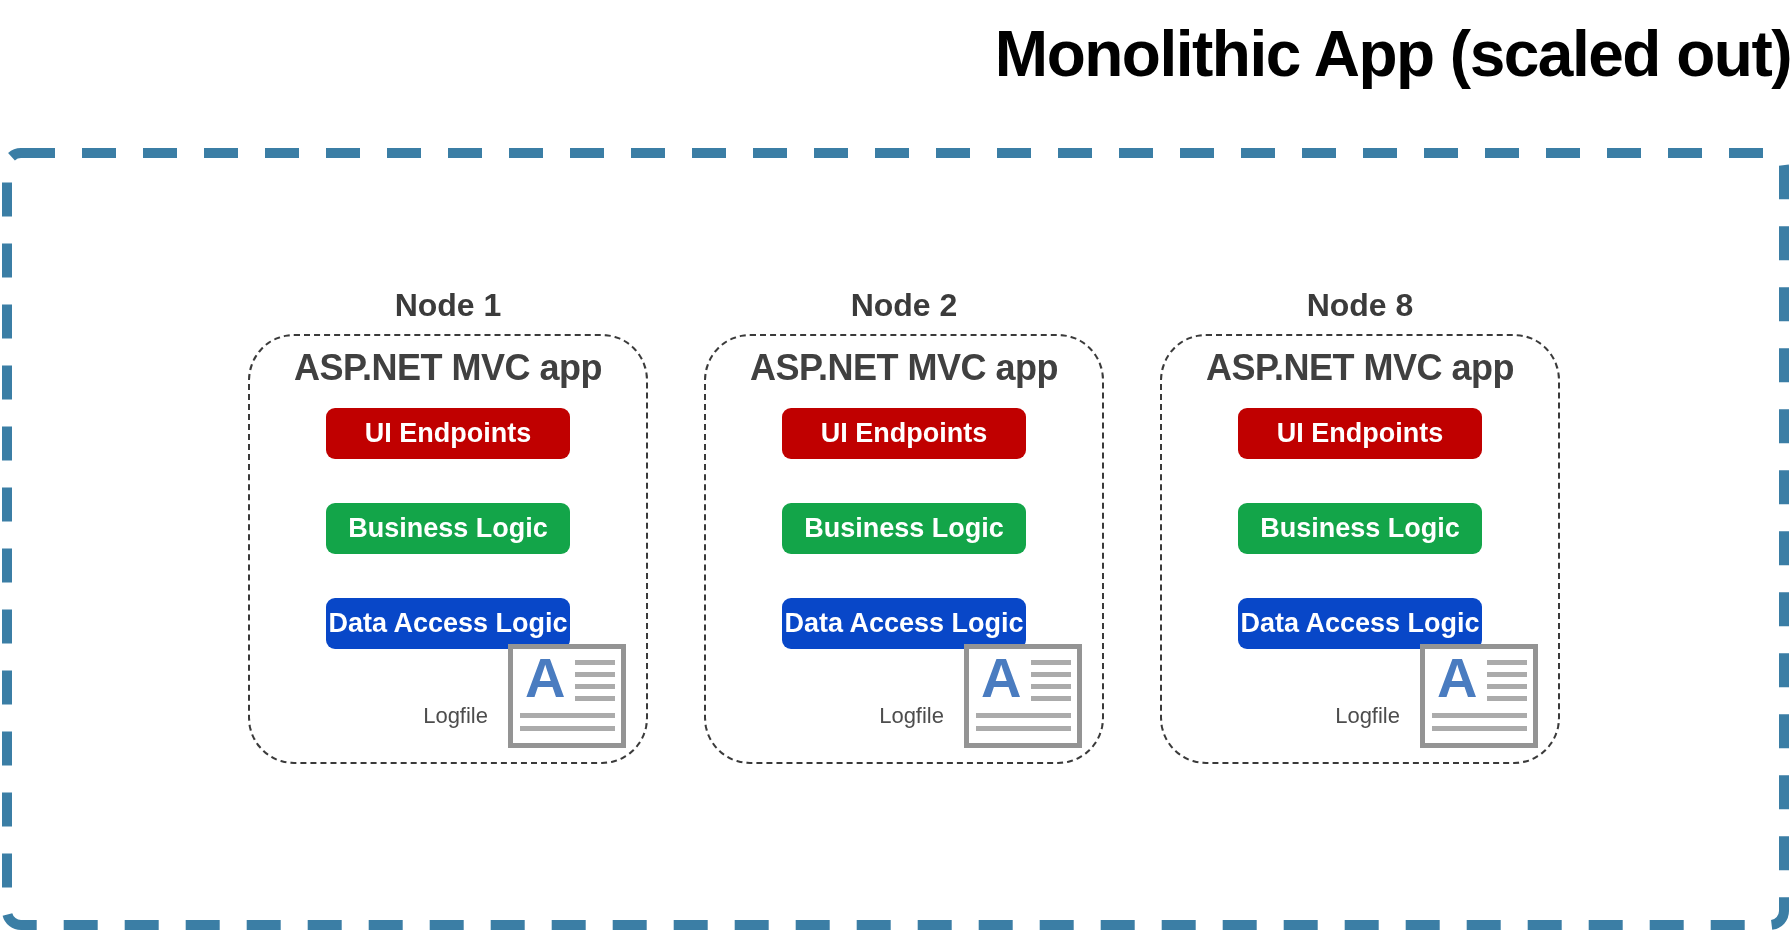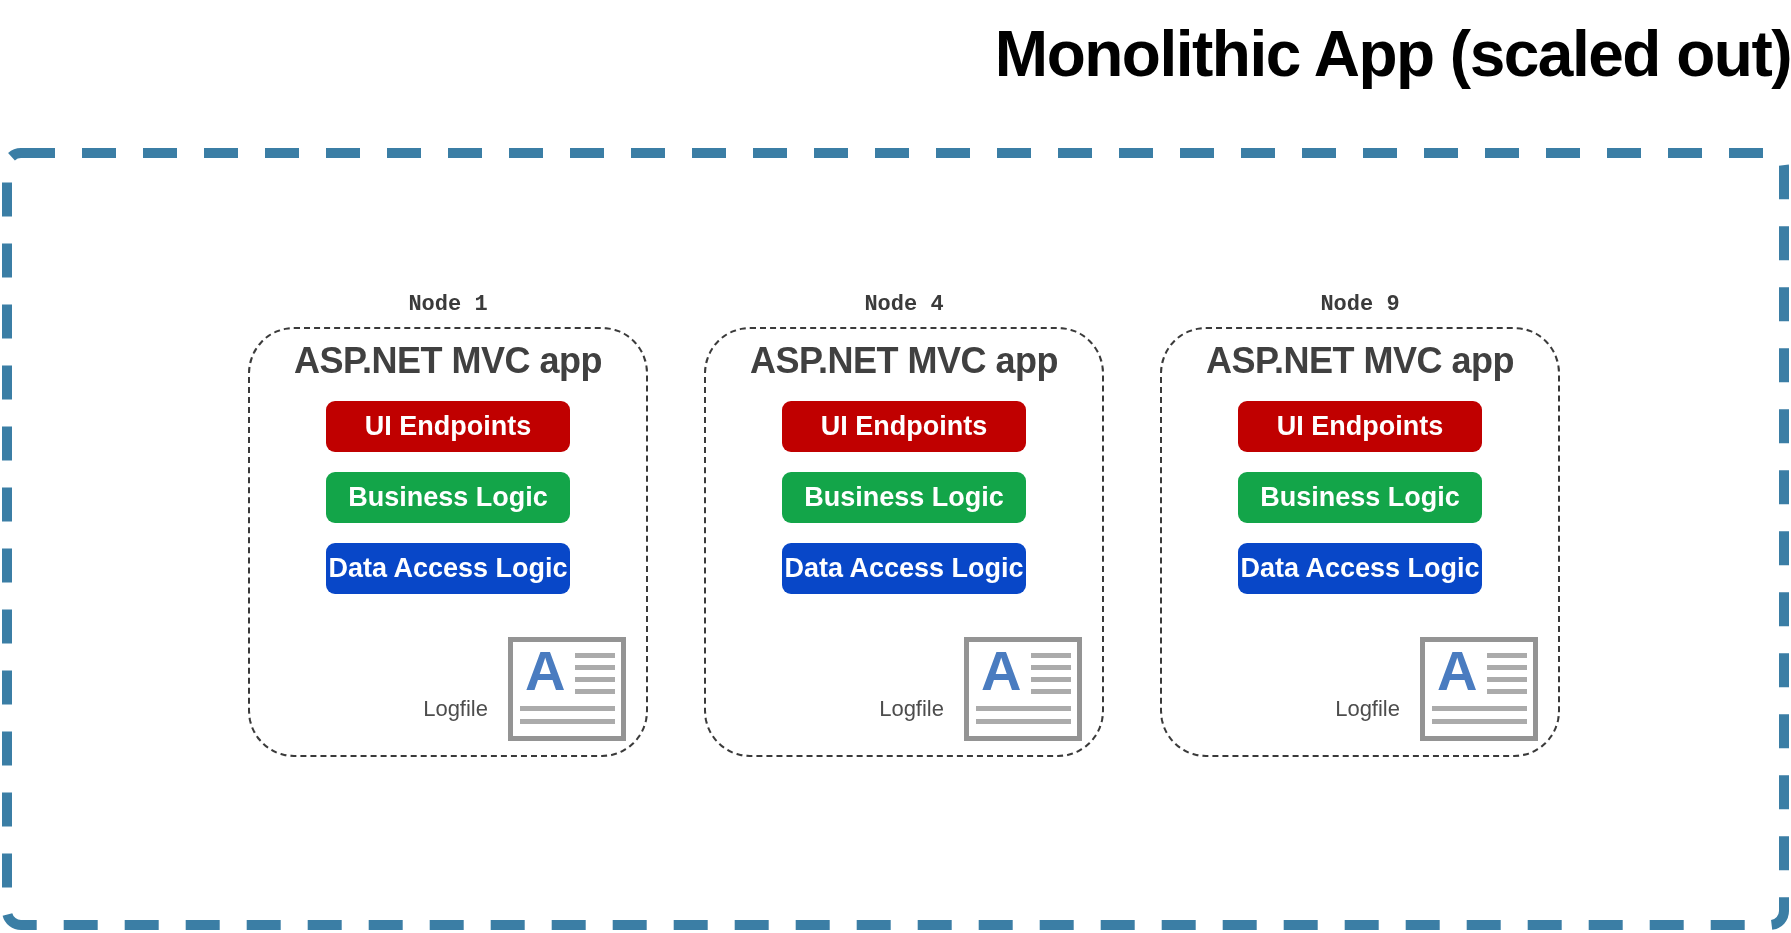--- a/index.html
+++ b/index.html
@@ -23,22 +23,22 @@
     stroke-dasharray:34 27;
   }
   .nodes{
     position:absolute;left:248px;top:289px;
     display:flex;gap:56px;
   }
   .node{
     width:400px;display:flex;flex-direction:column;align-items:center;
   }
   .node-label{
-    font-size:22px;font-weight:700;color:var(--node-label-text);
-    line-height:32px;margin-bottom:6px;font-family:Liberation Mono, monospace;
+    font-size:32px;font-weight:700;color:var(--node-label-text);
+    line-height:32px;margin-bottom:13px;
   }
   .node-box{
     position:relative;width:400px;height:430px;box-sizing:border-box;
     border:2px dashed var(--node-border);
     border-radius:46px;
     display:flex;flex-direction:column;align-items:center;
   }
   .app-title{
     margin-top:12px;
     font-size:36px;font-weight:700;letter-spacing:-0.5px;
@@ -46,21 +46,21 @@
     line-height:40px;
   }
   .pill{
     width:244px;height:51px;margin-top:20px;
     border-radius:9px;box-sizing:border-box;
     display:flex;align-items:center;justify-content:center;
     font-size:27px;color:var(--pill-text);
     white-space:nowrap;
     font-weight:bold;
   }
-  .pill--biz,.pill--dal{margin-top:20px;}
+  .pill--biz,.pill--dal{margin-top:44px;}
   .pill--ui{background:var(--pill-red);}
   .pill--biz{background:var(--pill-green);}
   .pill--dal{background:var(--pill-blue);}
   .logfile{
     position:absolute;right:20px;bottom:14px;
     display:flex;align-items:flex-end;gap:20px;
   }
   .logfile-label{
     font-size:22px;color:var(--logfile-text);
     padding-bottom:20px;line-height:24px;
@@ -109,21 +109,21 @@
           <span class="ln short s3"></span>
           <span class="ln short s4"></span>
           <span class="ln long l5"></span>
           <span class="ln long l6"></span>
         </span>
       </div>
     </div>
   </div>
 
   <div class="node">
-    <div class="node-label">Node 4</div>
+    <div class="node-label">Node 2</div>
     <div class="node-box">
       <div class="app-title">ASP.NET MVC app</div>
       <div class="pill pill--ui">UI Endpoints</div>
       <div class="pill pill--biz">Business Logic</div>
       <div class="pill pill--dal">Data Access Logic</div>
       <div class="logfile">
         <span class="logfile-label">Logfile</span>
         <span class="logfile-icon">
           <span class="icon-a">A</span>
           <span class="ln short s1"></span>
@@ -131,21 +131,21 @@
           <span class="ln short s3"></span>
           <span class="ln short s4"></span>
           <span class="ln long l5"></span>
           <span class="ln long l6"></span>
         </span>
       </div>
     </div>
   </div>
 
   <div class="node">
-    <div class="node-label">Node 9</div>
+    <div class="node-label">Node 8</div>
     <div class="node-box">
       <div class="app-title">ASP.NET MVC app</div>
       <div class="pill pill--ui">UI Endpoints</div>
       <div class="pill pill--biz">Business Logic</div>
       <div class="pill pill--dal">Data Access Logic</div>
       <div class="logfile">
         <span class="logfile-label">Logfile</span>
         <span class="logfile-icon">
           <span class="icon-a">A</span>
           <span class="ln short s1"></span>

